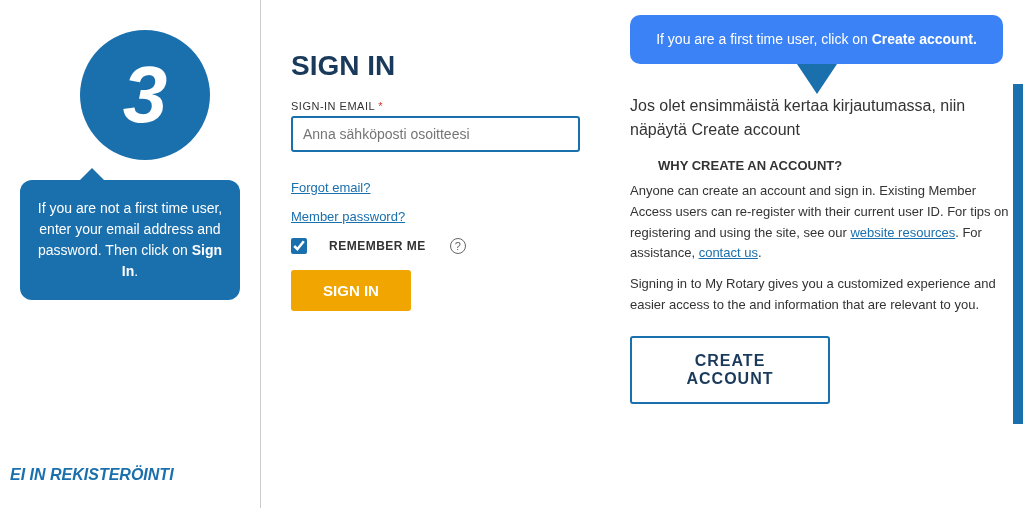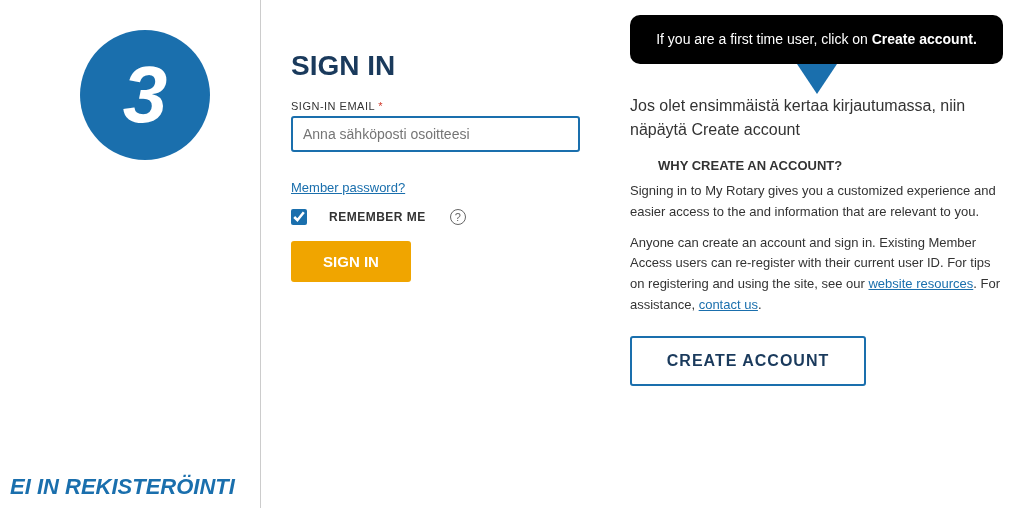--- a/index.html
+++ b/index.html
@@ -75,25 +75,25 @@
       border-right: 12px solid transparent;
       border-bottom: 12px solid #1a6fad;
     }
 
     .left-callout strong {
       font-weight: bold;
     }
 
     .bottom-text {
       position: absolute;
-      bottom: 0;
+      bottom: 16px;
       left: 0;
       width: 260px;
       color: #1a6fad;
-      font-size: 22px;
+      font-size: 16px;
       font-weight: bold;
       font-style: italic;
       padding: 8px 10px;
     }
 
     
     .middle-section {
       width: 350px;
       padding: 20px 30px 20px 30px;
       border-left: 1px solid #ccc;
@@ -193,21 +193,21 @@
     .right-section {
       flex: 1;
       padding: 10px 20px 20px 20px;
       position: relative;
       display: flex;
       flex-direction: column;
     }
 
     
     .top-callout {
-      background: #000000;
+      background: #3b82f6;
       color: #fff;
       border-radius: 10px;
       padding: 14px 18px;
       font-size: 14px;
       line-height: 1.5;
       text-align: center;
       position: relative;
       margin-bottom: 30px;
       margin-top: 5px;
     }
@@ -257,33 +257,33 @@
 
     .create-account-btn {
       background: #fff;
       color: #1a3a5c;
       font-size: 16px;
       font-weight: bold;
       border: 2px solid #1a6fad;
       border-radius: 3px;
       padding: 14px 28px;
       cursor: pointer;
-      width: 236px;
+      width: 200px;
       letter-spacing: 1px;
       text-transform: uppercase;
       margin-top: 10px;
     }
 
     .field-group {
       margin-bottom: 8px;
     }
 
     .right-main {
       display: flex;
-      flex-direction: column;
+      flex-direction: row;
       gap: 0;
     }
 
     .right-col-left {
       flex: 1;
     }
 
     .right-col-right {
       width: 10px;
       background: #1a6fad;
@@ -294,34 +294,38 @@
   </style>
 </head>
 <body>
 
 <div class="page-wrapper">
 
   <div class="left-section">
     <div class="step-circle">
       <span class="step-number">3</span>
     </div>
+    <div class="left-callout">
+      <span>If you are not a first time user, enter your email address and password. Then click on <strong>Sign In</strong>.</span>
+    </div>
     <div class="bottom-text">
       <span>EI IN REKISTERÖINTI</span>
     </div>
   </div>
 
   <div class="middle-section">
     <div class="sign-in-title">SIGN IN</div>
 
     <div class="field-group">
       <div class="field-label">
         <span>SIGN-IN EMAIL</span> <span class="required-star">*</span>
       </div>
       <input class="form-input" type="email" placeholder="Anna sähköposti osoitteesi" style="">
     </div>
+    <a class="forgot-link">Forgot email?</a>
 
     <a class="forgot-link">Member password?</a>
 
     <div class="remember-row">
       <input type="checkbox" class="remember-checkbox" checked="" style="">
       <span class="remember-label">REMEMBER ME</span>
       <span class="help-icon">?</span>
     </div>
 
     <button class="sign-in-btn">SIGN IN</button>
@@ -331,25 +335,25 @@
     <div class="top-callout">
       <span>If you are a first time user, click on <strong>Create account.</strong></span>
     </div>
 
     <div class="right-main">
       <div class="right-col-left">
         <div class="finnish-text">Jos olet ensimmäistä kertaa kirjautumassa, niin näpäytä Create account</div>
 
         <div class="why-create-title">WHY CREATE AN ACCOUNT?</div>
 
-        <div class="why-create-text">Signing in to My Rotary gives you a customized experience and easier access to the and information that are relevant to you.</div>
-
         <div class="why-create-text">
           <span>Anyone can create an account and sign in. Existing Member Access users can re-register with their current user ID. For tips on registering and using the site, see our </span><a href="#">website resources</a><span>. For assistance, </span><a href="#">contact us</a><span>.</span>
         </div>
 
+        <div class="why-create-text">Signing in to My Rotary gives you a customized experience and easier access to the and information that are relevant to you.</div>
+
         <button class="create-account-btn">CREATE ACCOUNT</button>
       </div>
       <div class="right-col-right"></div>
     </div>
   </div>
 
 </div>
 
 </body></html>

